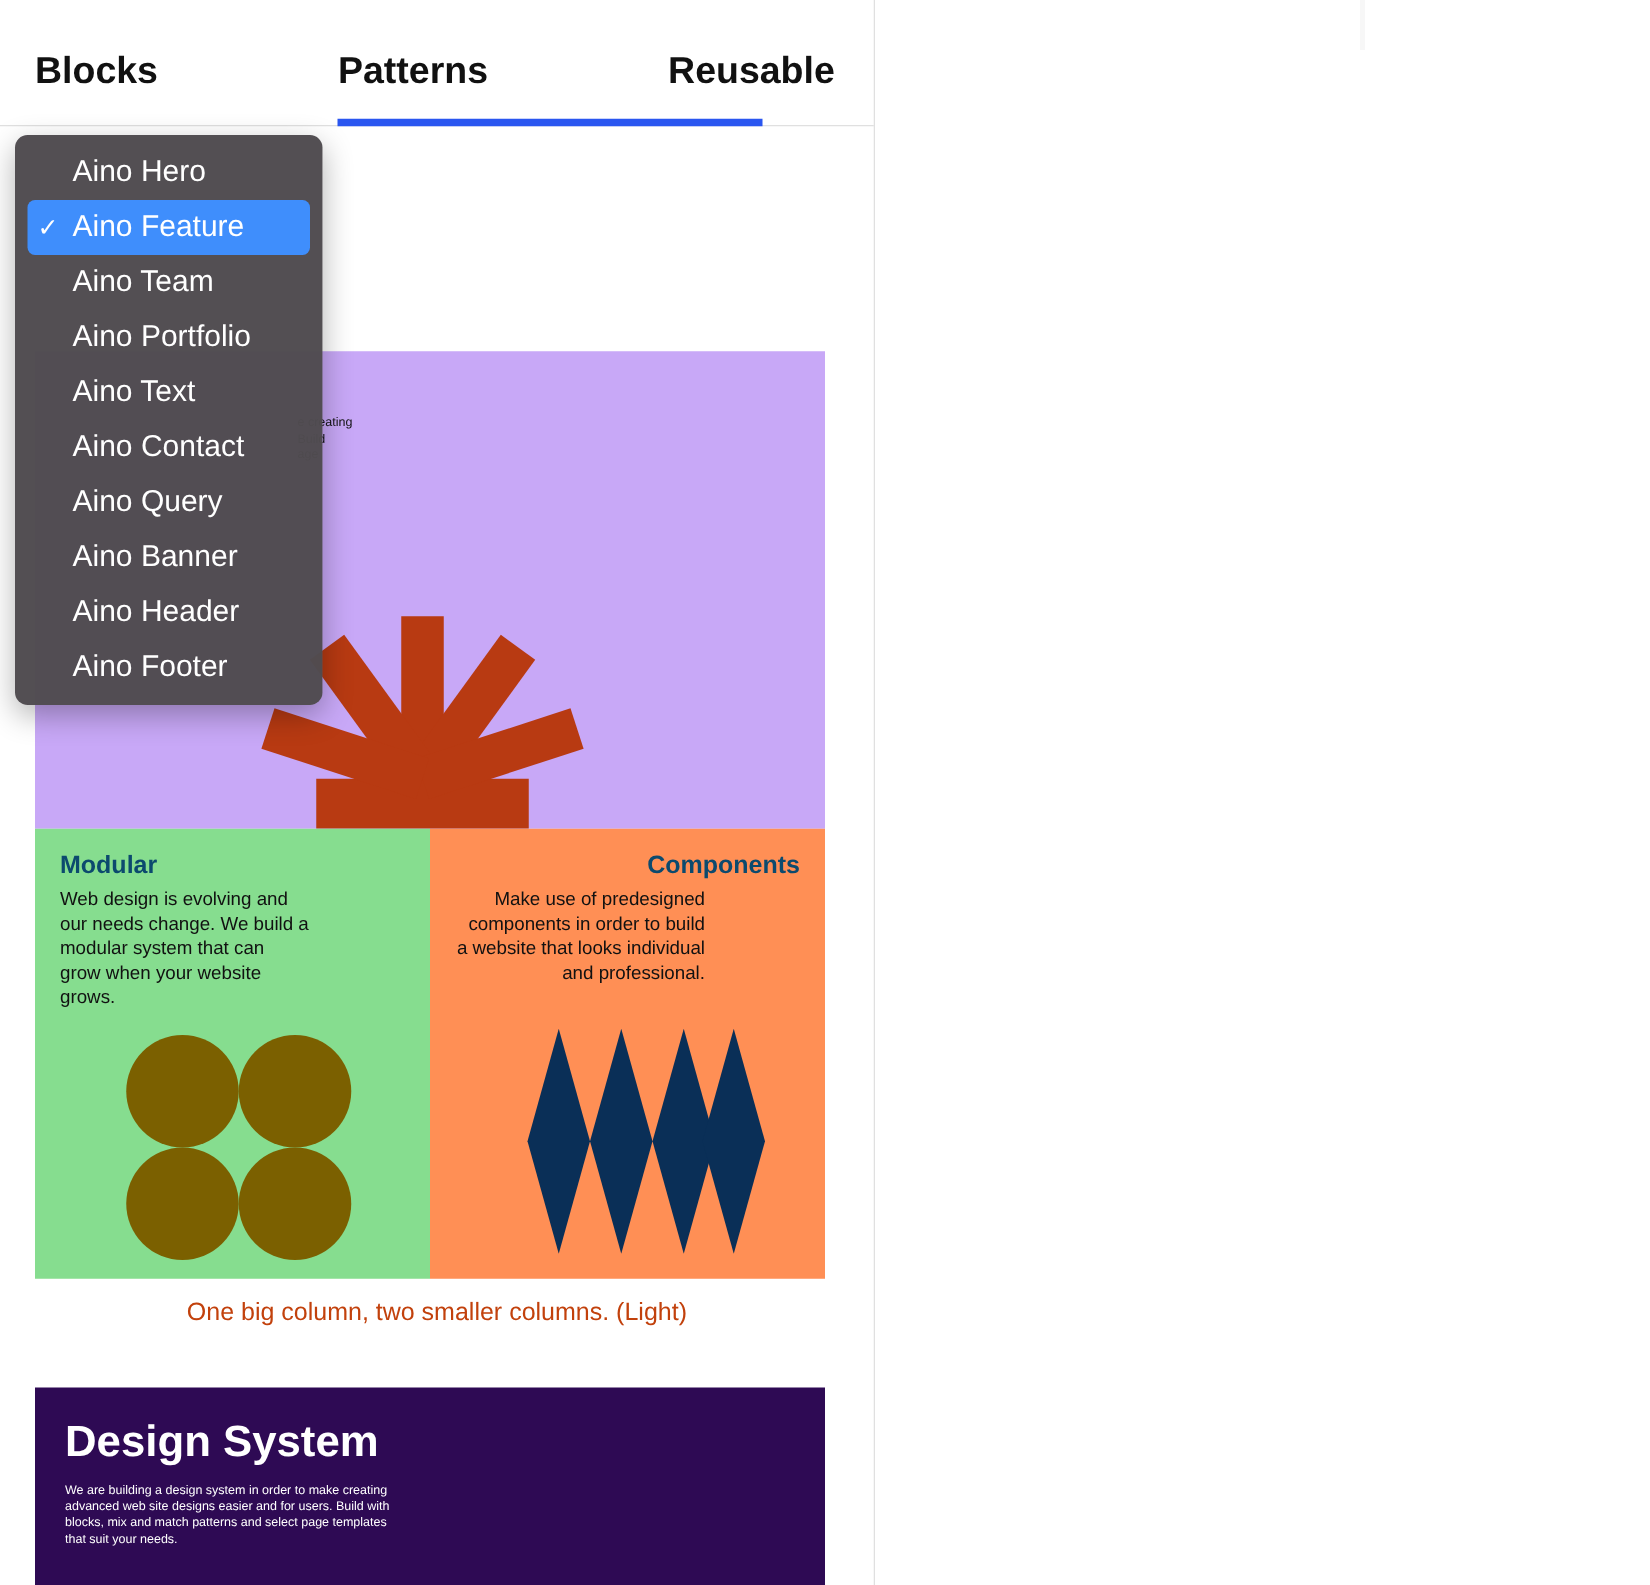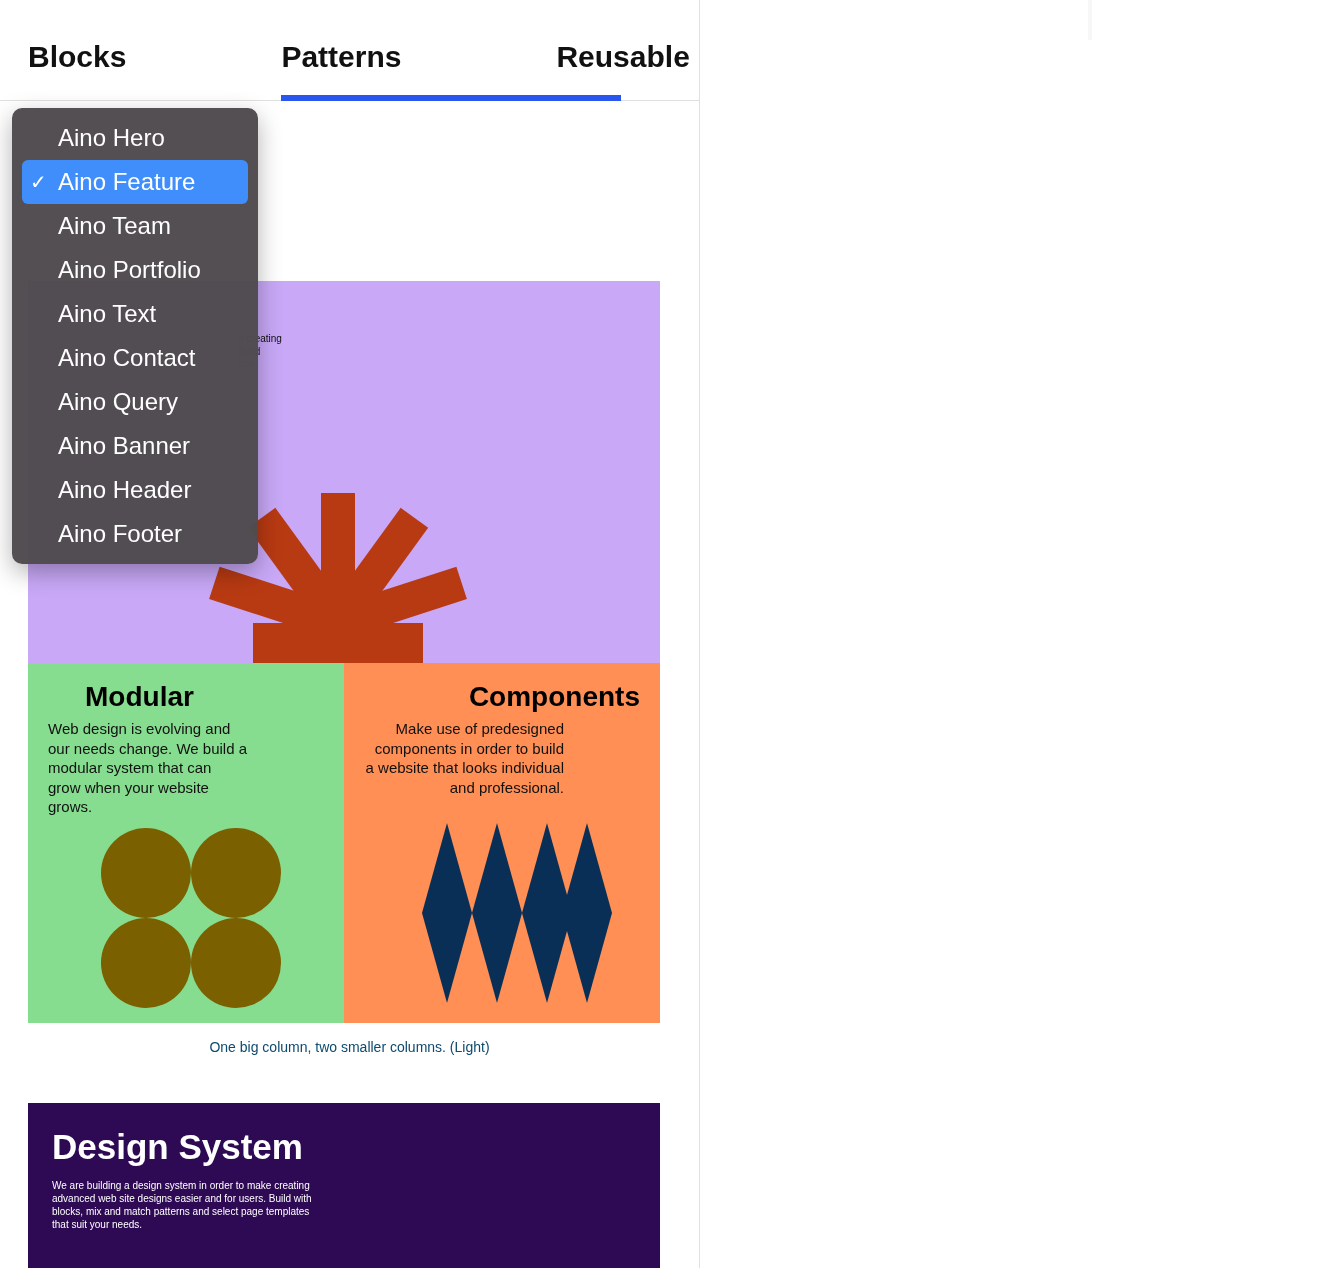--- a/index.html
+++ b/index.html
@@ -16,21 +16,21 @@
     left: 0;
     top: 0;
     width: 700px;
     height: 1268px;
     border-right: 1px solid #e0e0e0;
   }
 
   
   .tabs {
     display: flex;
-    gap: 15px;
+    gap: 4px;
     padding: 40px 20px 0 28px;
     border-bottom: 1px solid #e0e0e0;
   }
   .tab {
     font-size: 30px;
     font-weight: 600;
     color: #111;
     padding: 0 0 26px 0;
     margin-right: 140px;
     cursor: pointer;
@@ -139,44 +139,43 @@
   }
   .card-comp {
     background: #ff8f55;
     width: 316px;
     height: 360px;
     padding: 18px 20px;
     position: relative;
     text-align: right;
   }
   .card-title-sm {
-    font-size: 28px;
+    font-size: 20px;
     font-weight: 700;
-    color: #000000;
+    color: #0c4a6e;
     margin-bottom: 6px;
-    margin-left: 37px;
   }
   .card-desc-sm {
     font-size: 15px;
     line-height: 1.3;
     color: #111;
     width: 200px;
   }
   .shape-holder {
     position: absolute;
     left: 0;
     bottom: 10px;
     width: 100%;
     display: flex;
     justify-content: center;
   }
 
   .caption {
-    font-size: 14px;
-    color: #0c4a6e;
+    font-size: 20px;
+    color: #c2410c;
     text-align: center;
     margin: 16px 0 48px 0;
   }
 
   
   .card-dark {
     background: #2e0a54;
     width: 632px;
     padding: 24px 24px 40px 24px;
     min-height: 140px;

